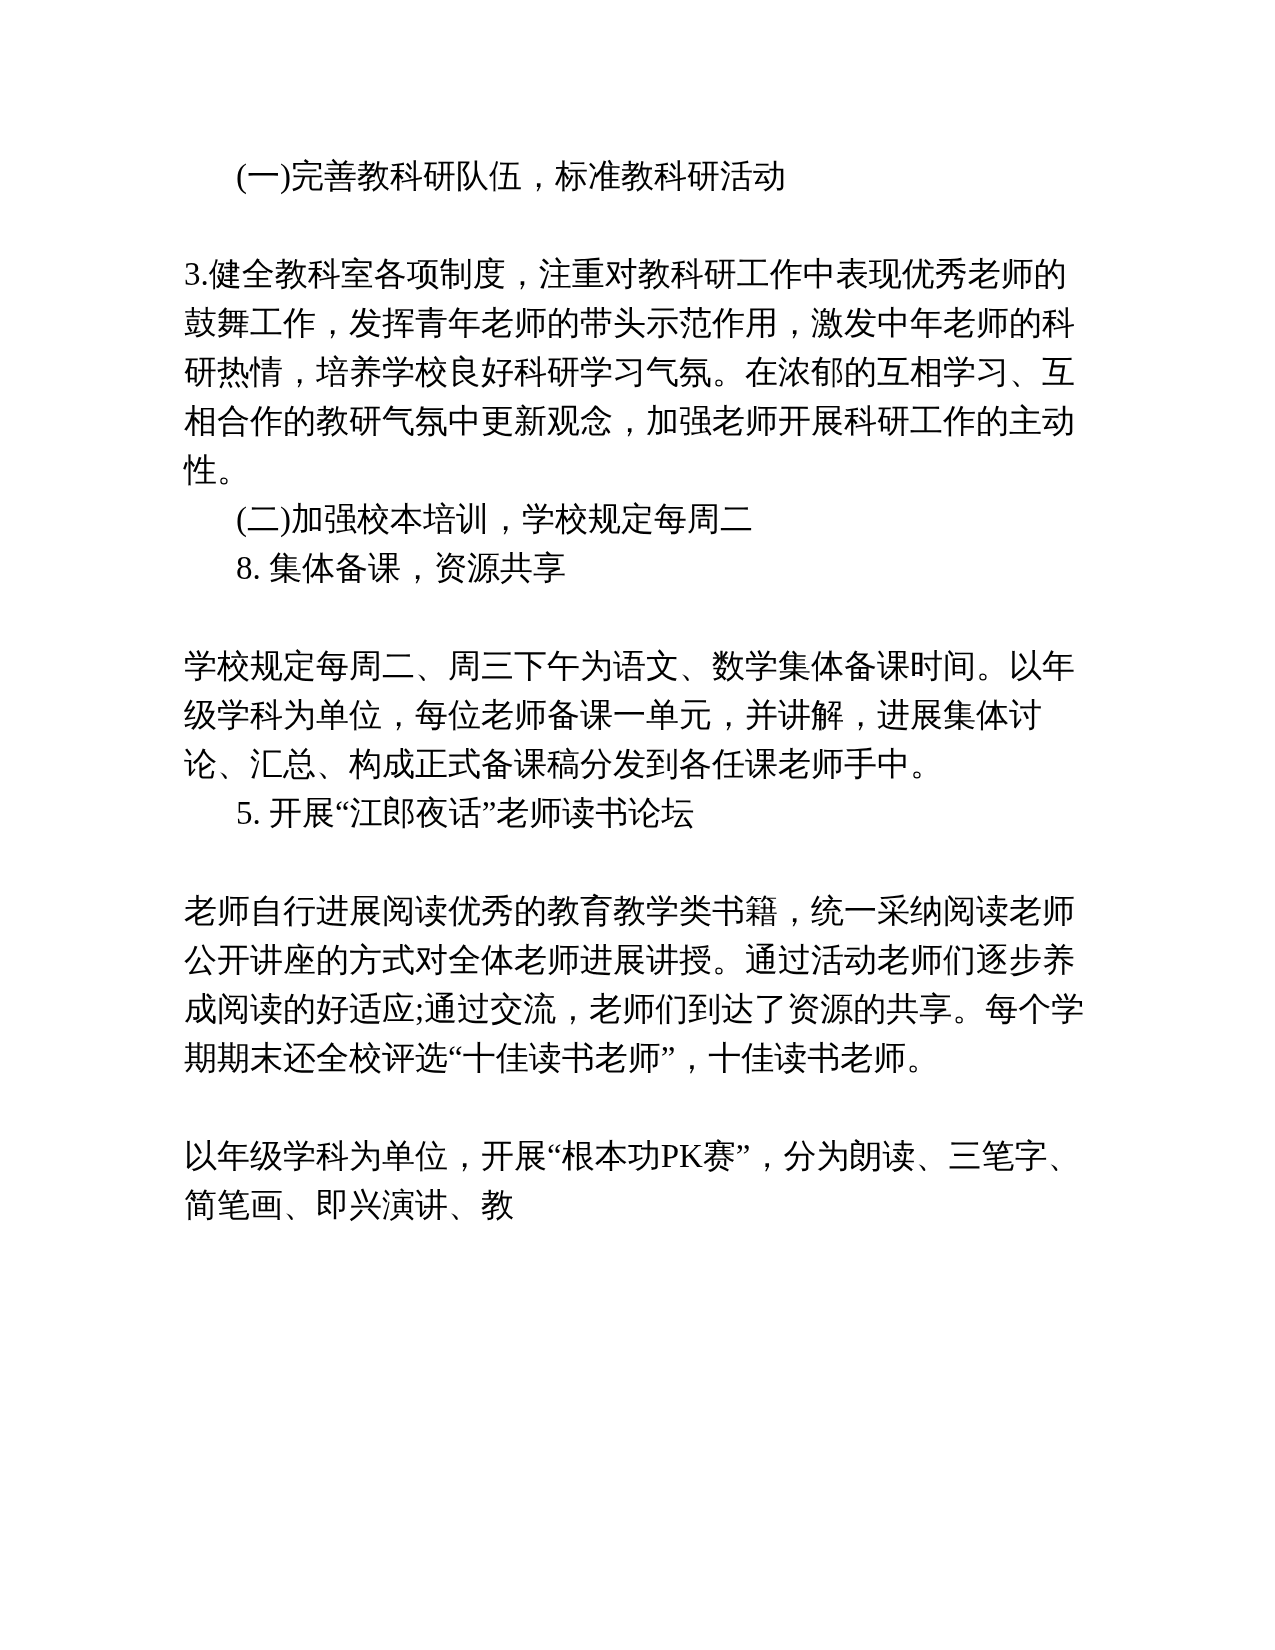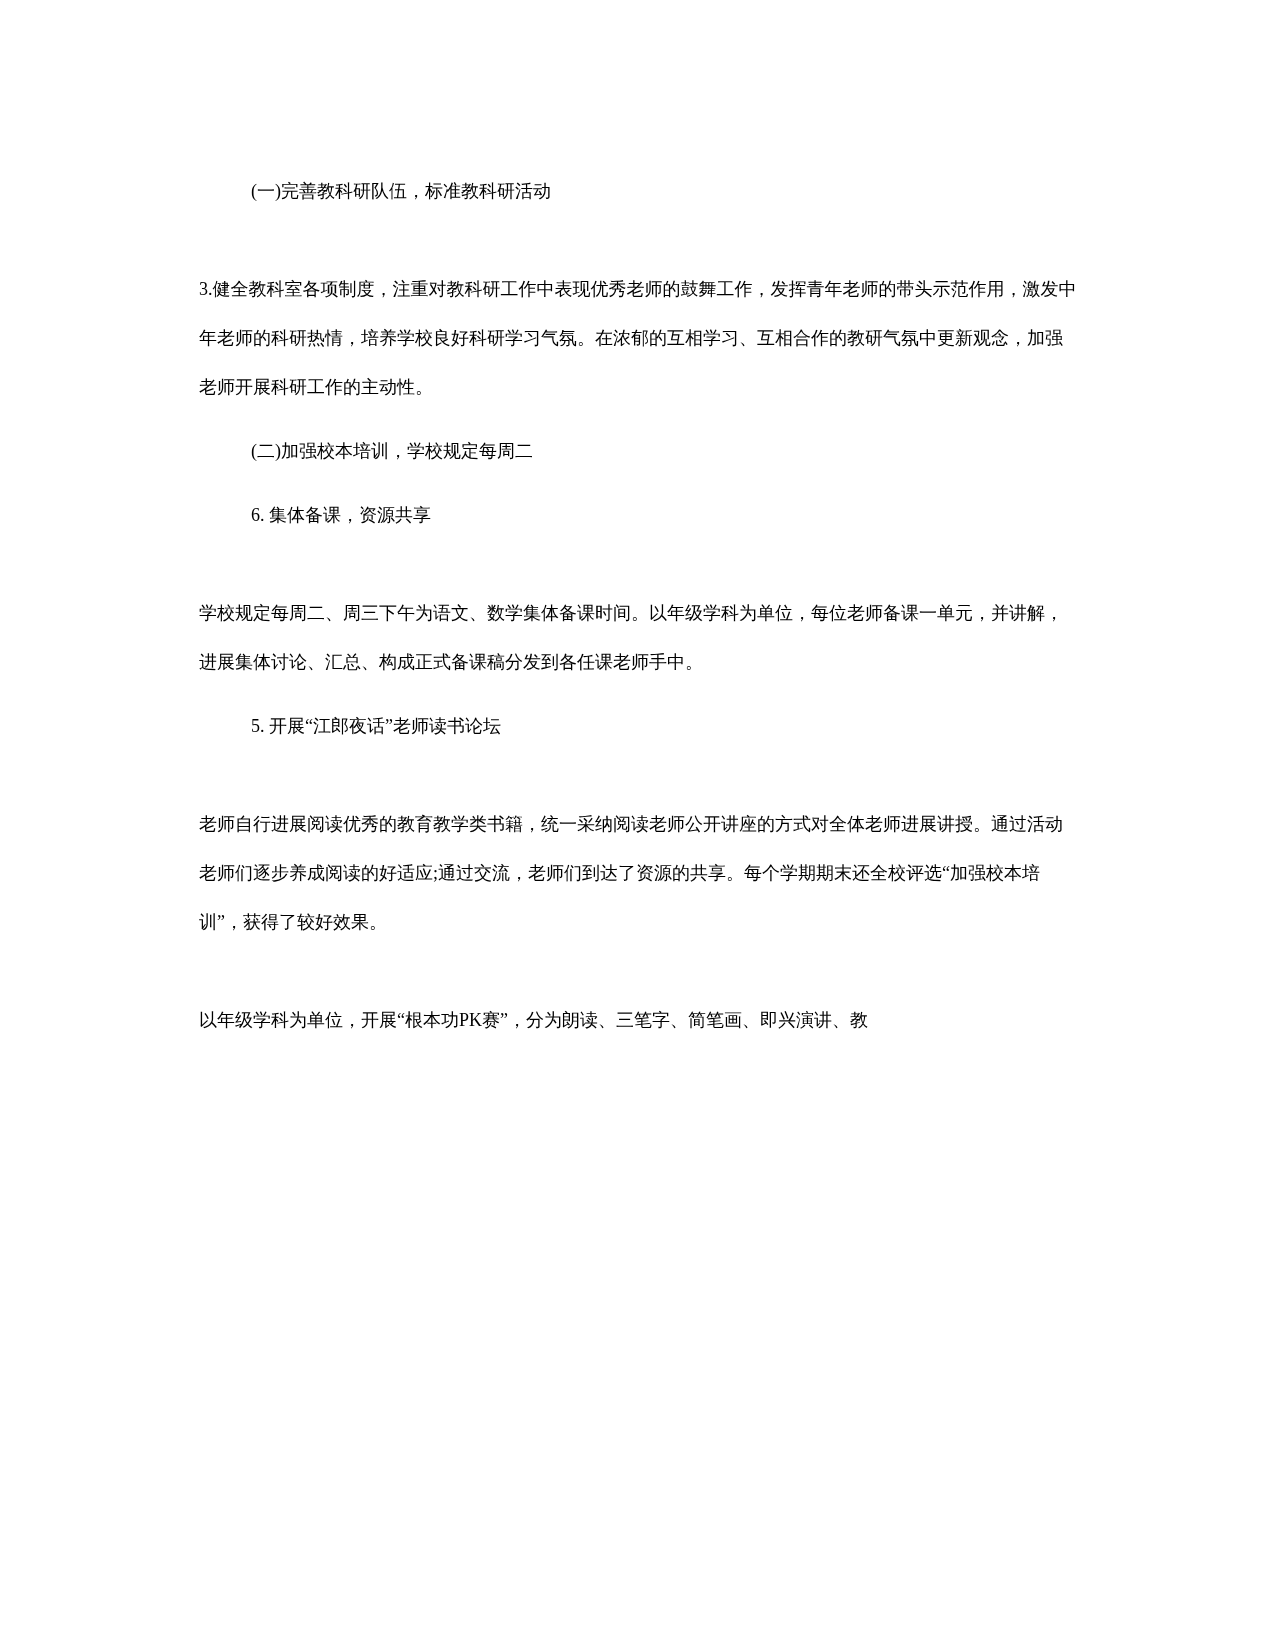--- a/index.html
+++ b/index.html
@@ -16,42 +16,42 @@
     font-family: "Liberation Serif", "DejaVu Serif", serif;
   }
   .content {
     position: absolute;
     left: 184px;
     top: 152px;
     width: 908px;
     color: #000000;
   }
   .para {
-    margin: 15px;
+    margin: 0;
     padding: 0;
-    font-size: 18px;
+    font-size: 33px;
     line-height: 49px;
     text-align: left;
     word-break: break-all;
     white-space: normal;
   }
   .para.space-before {
     margin-top: 49px;
   }
   .para.indented {
     text-indent: 52px;
   }
 </style>
 </head>
 <body>
 
 <div class="page">
   <div class="content" style="color: rgb(0, 0, 0);">
       <p class="para indented">(一)完善教科研队伍，标准教科研活动</p>
       <p class="para body space-before">3.健全教科室各项制度，注重对教科研工作中表现优秀老师的鼓舞工作，发挥青年老师的带头示范作用，激发中年老师的科研热情，培养学校良好科研学习气氛。在浓郁的互相学习、互相合作的教研气氛中更新观念，加强老师开展科研工作的主动性。</p>
       <p class="para indented">(二)加强校本培训，学校规定每周二</p>
-      <p class="para indented">6. 集体备课，资源共享</p>
+      <p class="para indented">8. 集体备课，资源共享</p>
       <p class="para body space-before">学校规定每周二、周三下午为语文、数学集体备课时间。以年级学科为单位，每位老师备课一单元，并讲解，进展集体讨论、汇总、构成正式备课稿分发到各任课老师手中。</p>
       <p class="para indented">5. 开展“江郎夜话”老师读书论坛</p>
-      <p class="para body space-before">老师自行进展阅读优秀的教育教学类书籍，统一采纳阅读老师公开讲座的方式对全体老师进展讲授。通过活动老师们逐步养成阅读的好适应;通过交流，老师们到达了资源的共享。每个学期期末还全校评选“加强校本培训”，获得了较好效果。</p>
+      <p class="para body space-before">老师自行进展阅读优秀的教育教学类书籍，统一采纳阅读老师公开讲座的方式对全体老师进展讲授。通过活动老师们逐步养成阅读的好适应;通过交流，老师们到达了资源的共享。每个学期期末还全校评选“十佳读书老师”，十佳读书老师。</p>
       <p class="para body space-before">以年级学科为单位，开展“根本功PK赛”，分为朗读、三笔字、简笔画、即兴演讲、教</p>
     </div>
 </div>
 
 </body></html>

